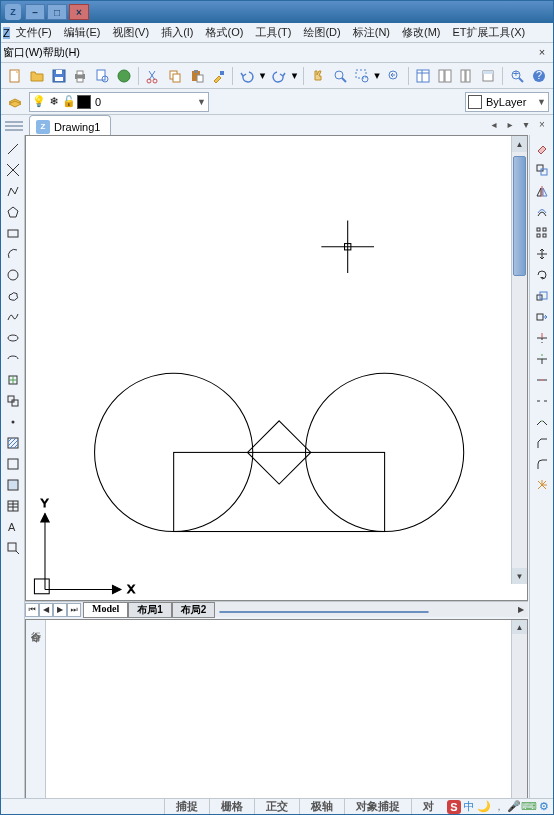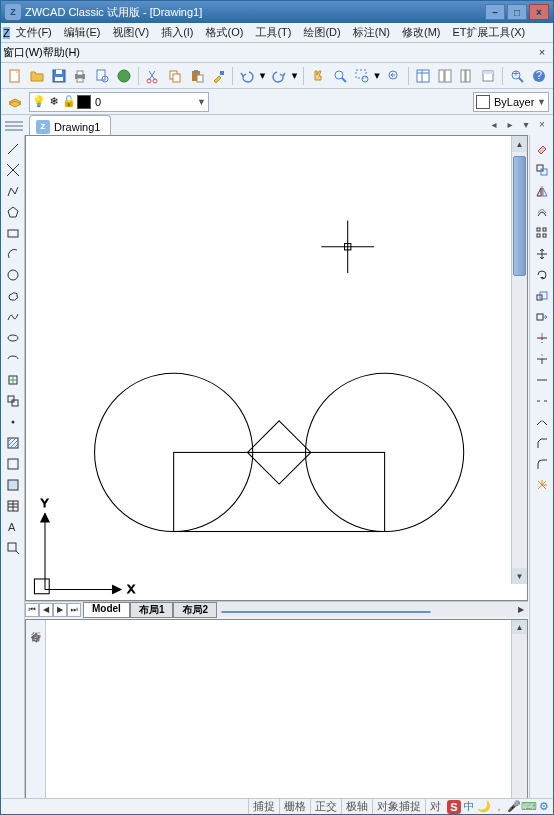--- a/index.html
+++ b/index.html
@@ -19,21 +19,21 @@
 
 .toolbar { height: 26px; background: #eef3fa; border-bottom: 1px solid #c0c8d0; display: flex; align-items: center; padding: 0 4px; gap: 2px; }
 .tbtn { width: 20px; height: 20px; display: flex; align-items: center; justify-content: center; cursor: pointer; border: 1px solid transparent; }
 .tsep { width: 1px; height: 18px; background: #c0c8d0; margin: 0 2px; }
 .tdropdown { display:flex; align-items:center; }
 .tdrop-arrow { width:10px; height:20px; display:flex; align-items:center; justify-content:center; cursor:pointer; }
 
 .layerbar { height: 26px; background: #eef3fa; border-bottom: 1px solid #c0c8d0; display: flex; align-items: center; padding: 0 4px; gap: 4px; }
 .layer-combo { height: 20px; border: 1px solid #a0b0c0; background: #fff; display: flex; align-items: center; padding: 0 2px; cursor:pointer; }
 .layer-combo.wide { width: 180px; }
-.layer-combo.short { width: 76px; }
+.layer-combo.short { width: 84px; }
 .layer-combo .drop { margin-left: auto; color:#555; font-size:9px; }
 .color-swatch { width: 14px; height: 14px; border: 1px solid #555; }
 .color-swatch.black { background: #000; }
 .color-swatch.white { background: #fff; }
 .layer-icons { display:flex; gap:1px; align-items:center; }
 .mini-icon { width:14px; height:14px; display:flex; align-items:center; justify-content:center; }
 
 .docarea { position: absolute; top: 114px; left: 0; right: 0; bottom: 16px; background: #eef3fa; display:flex; flex-direction:column; }
 
 .doc-tabs { height: 22px; display: flex; align-items: flex-end; padding-left: 28px; position:relative; }
@@ -75,33 +75,32 @@
 .cmd-line { height:18px; border-top:1px solid #aaa; display:flex; align-items:center; padding:0 4px; font-size:11px; color:#333; }
 .cmd-prompt { margin-right:4px; }
 .cmd-scroll { width:16px; background:#e8ecf0; border-left:1px solid #c0c8d0; position:relative; }
 .cmd-scroll .arrow { position:absolute; left:0; right:0; height:14px; background:#d8e0e8; font-size:8px; display:flex; align-items:center; justify-content:center; color:#444; cursor:pointer;}
 .cmd-scroll .arrow.up{top:0;} .cmd-scroll .arrow.down{bottom:0;}
 
 .statusbar { position:absolute; left:0; right:0; bottom:0; height:16px; background:#eef3fa; border-top:1px solid #c0c8d0; display:flex; align-items:center; font-size:10px; }
 .status-coords { width:190px; border:1px solid #a0b0c0; background:#fff; height:14px; padding:0 4px; display:flex; align-items:center; }
 .status-spacer { flex:1; }
 .status-toggles { display:flex; }
-.stoggle { padding:0 4px; border-left:1px solid #c0c8d0; height:16px; display:flex; align-items:center; cursor:pointer; color:#555;}
+.stoggle { padding:0 11px; border-left:1px solid #c0c8d0; height:16px; display:flex; align-items:center; cursor:pointer; color:#555;font-weight:bold;}
 .tray-icons { display:flex; gap:1px; align-items:center; padding:0 2px; }
 .tray-icon { width:14px; height:14px; display:flex; align-items:center; justify-content:center; font-size:11px; }
 
 svg.icon { width:16px; height:16px; }
 svg.icon14 { width:14px; height:14px; }
 </style>
 </head>
 <body>
 
 <div class="titlebar">
   <div class="appicon">Z</div>
-  <div class="title">ZWCAD Classic 试用版 - [Drawing1]</div>
   <div class="winbtns">
     <div class="winbtn">–</div>
     <div class="winbtn">□</div>
     <div class="winbtn close">×</div>
   </div>
 </div>
 
 <div class="menubar">
   <div class="appicon" style="background:#8ab8e8;">Z</div>
   <div class="mitem">文件(F)</div>
@@ -464,21 +463,21 @@
         </div>
       </div>
       <div class="hscroll-area">
         <div class="sheet-nav">
           <div class="sheet-btn">⏮</div>
           <div class="sheet-btn">◀</div>
           <div class="sheet-btn">▶</div>
           <div class="sheet-btn">⏭</div>
         </div>
         <div class="sheet-tabs">
-          <div class="sheet-tab" style="font-weight:bold;">Model</div>
+          <div class="sheet-tab" style="font-weight:bold;font-family:Liberation Serif, serif;">Model</div>
           <div class="sheet-tab inactive">布局1</div>
           <div class="sheet-tab inactive">布局2</div>
         </div>
         <div class="hscroll-track">
           <div class="hthumb"></div>
           <div class="harrow" style="right:0">▶</div>
         </div>
       </div>
 
       <div class="cmd-panel">

